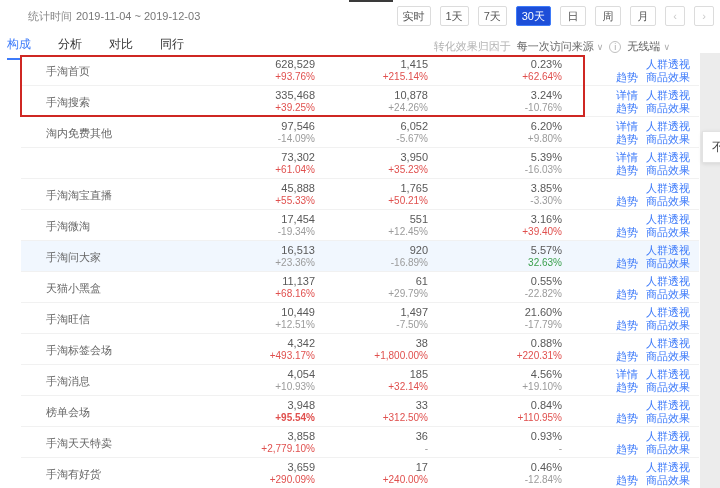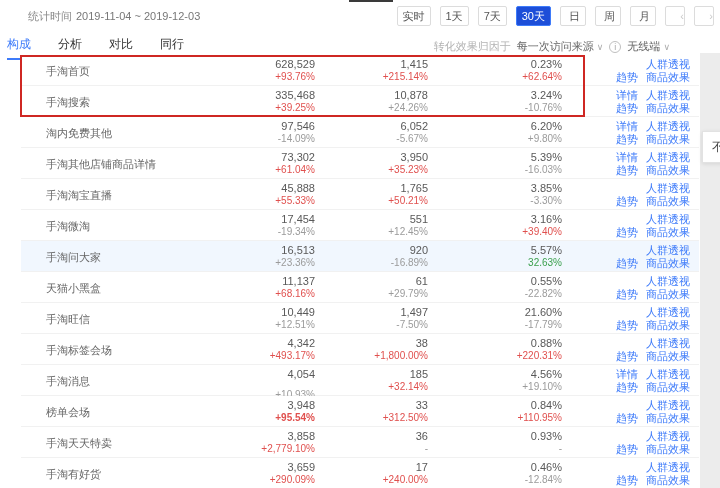--- a/index.html
+++ b/index.html
@@ -4,21 +4,21 @@
 <style>
   * { margin:0; padding:0; box-sizing:border-box; }
   html,body { width:720px; height:488px; overflow:hidden; background:#fff;
     font-family:"Liberation Sans","DejaVu Sans",sans-serif; position:relative; }
 
   
   .date-area { position:absolute; left:28px; top:9px; font-size:11px; color:#8a8a8a; }
   .date-area .range { color:#777; margin-left:4px; }
   .time-controls { position:absolute; right:6px; top:6px; display:flex; gap:9px; align-items:center; }
   .tbtn { background:#fff; border:1px solid #dcdcdc; color:#555; font-size:11px; height:20px;
-          min-width:26px; padding:0 5px; border-radius:2px; cursor:pointer; line-height:18px; text-align:right;
+          min-width:26px; padding:0 5px; border-radius:2px; cursor:pointer; line-height:18px; text-align:center;
           font-family:inherit; }
   .tbtn.active { background:#1d4ed8; border-color:#3e7bfa; color:#fff; }
   .tbtn.arrow { color:#c9c9c9; min-width:20px; width:20px; padding:0; }
   .top-artifact { position:absolute; left:349px; top:0; width:44px; height:2px; background:#3a3a3a; }
 
   
   .tabs { position:absolute; left:7px; top:36px; display:flex; gap:27px; }
   .tab { font-size:12px; color:#333; cursor:pointer; padding-bottom:5px; }
   .tab.active { color:#3e7bfa; border-bottom:2px solid #3e7bfa; }
   .controls { position:absolute; top:39px; right:50px; display:flex; align-items:center; gap:6px;
@@ -153,21 +153,20 @@
     <div class="links">
       <div class="l1">
         <a>详情</a><a>人群透视</a>
       </div>
       <div class="l2">
         <a>趋势</a><a>商品效果</a>
       </div>
     </div>
   </div>
     <div class="trow">
-    <span class="rlabel">手淘其他店铺商品详情</span>
     <div class="col col-visitors">
       <div class="num">73,302</div>
       <div class="chg" style="color: rgb(224, 80, 78);">+61.04%</div>
     </div>
     <div class="col col-buyers">
       <div class="num">3,950</div>
       <div class="chg" style="color: rgb(224, 80, 78);">+35.23%</div>
     </div>
     <div class="col col-rate">
       <div class="num">5.39%</div>
@@ -317,21 +316,21 @@
       </div>
       <div class="l2">
         <a>趋势</a><a>商品效果</a>
       </div>
     </div>
   </div>
     <div class="trow">
     <span class="rlabel">手淘消息</span>
     <div class="col col-visitors">
       <div class="num">4,054</div>
-      <div class="chg" style="color: rgb(155, 155, 155); margin-top: 8px;">+10.93%</div>
+      <div class="chg" style="color: rgb(155, 155, 155);">+10.93%</div>
     </div>
     <div class="col col-buyers">
       <div class="num">185</div>
       <div class="chg" style="color: rgb(224, 80, 78);">+32.14%</div>
     </div>
     <div class="col col-rate">
       <div class="num">4.56%</div>
       <div class="chg" style="color: rgb(155, 155, 155);">+19.10%</div>
     </div>
     <div class="links">

